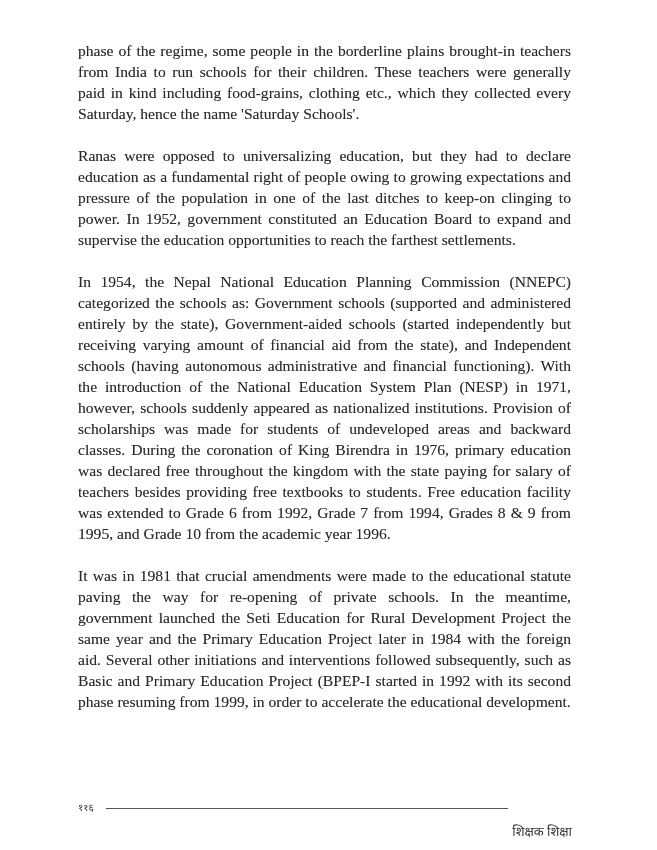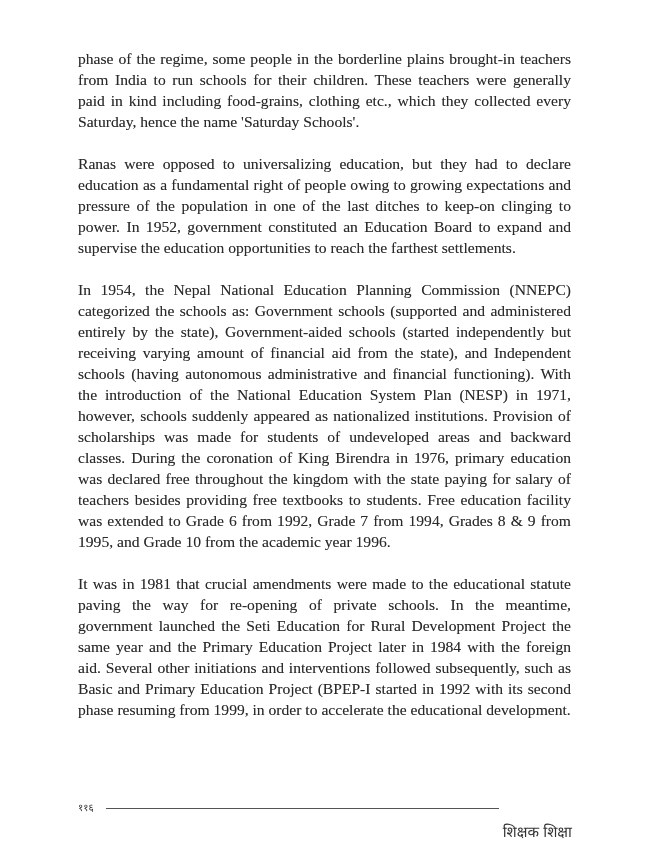--- a/index.html
+++ b/index.html
@@ -11,21 +11,21 @@
       width: 657px;
       height: 850px;
       position: relative;
       overflow: hidden;
       font-family: "Liberation Serif", serif;
       color: #2a2a2a;
     }
     .page {
       position: absolute;
       left: 78px;
-      top: 48px;
+      top: 40px;
       width: 493px;
       font-family: Liberation Serif, serif;
     }
     .para {
       margin: 0;
       font-size: 15.6px;
       line-height: 21px;
       text-align: justify;
       text-shadow: 0 0 0.6px rgba(0,0,0,0.35);
     }
@@ -49,22 +49,22 @@
       margin-right: 12px;
       white-space: nowrap;
     }
     .footer .rule {
       flex: 1;
       height: 0;
       border-top: 1px solid #555;
       margin-top: 2px;
     }
     .footer .journal {
-      font-family: Liberation Sans, sans-serif;
-      font-size: 15px;
+      font-family: Liberation Serif, serif;
+      font-size: 13px;
       margin-left: 4px;
       white-space: nowrap;
       margin-top: 48px;
     }
   </style>
 </head>
 <body>
 
 <div class="page">
   <p class="para">phase of the regime, some people in the borderline plains brought-in teachers from India to run schools for their children. These teachers were generally paid in kind including food-grains, clothing etc., which they collected every Saturday, hence the name 'Saturday Schools'.</p>

